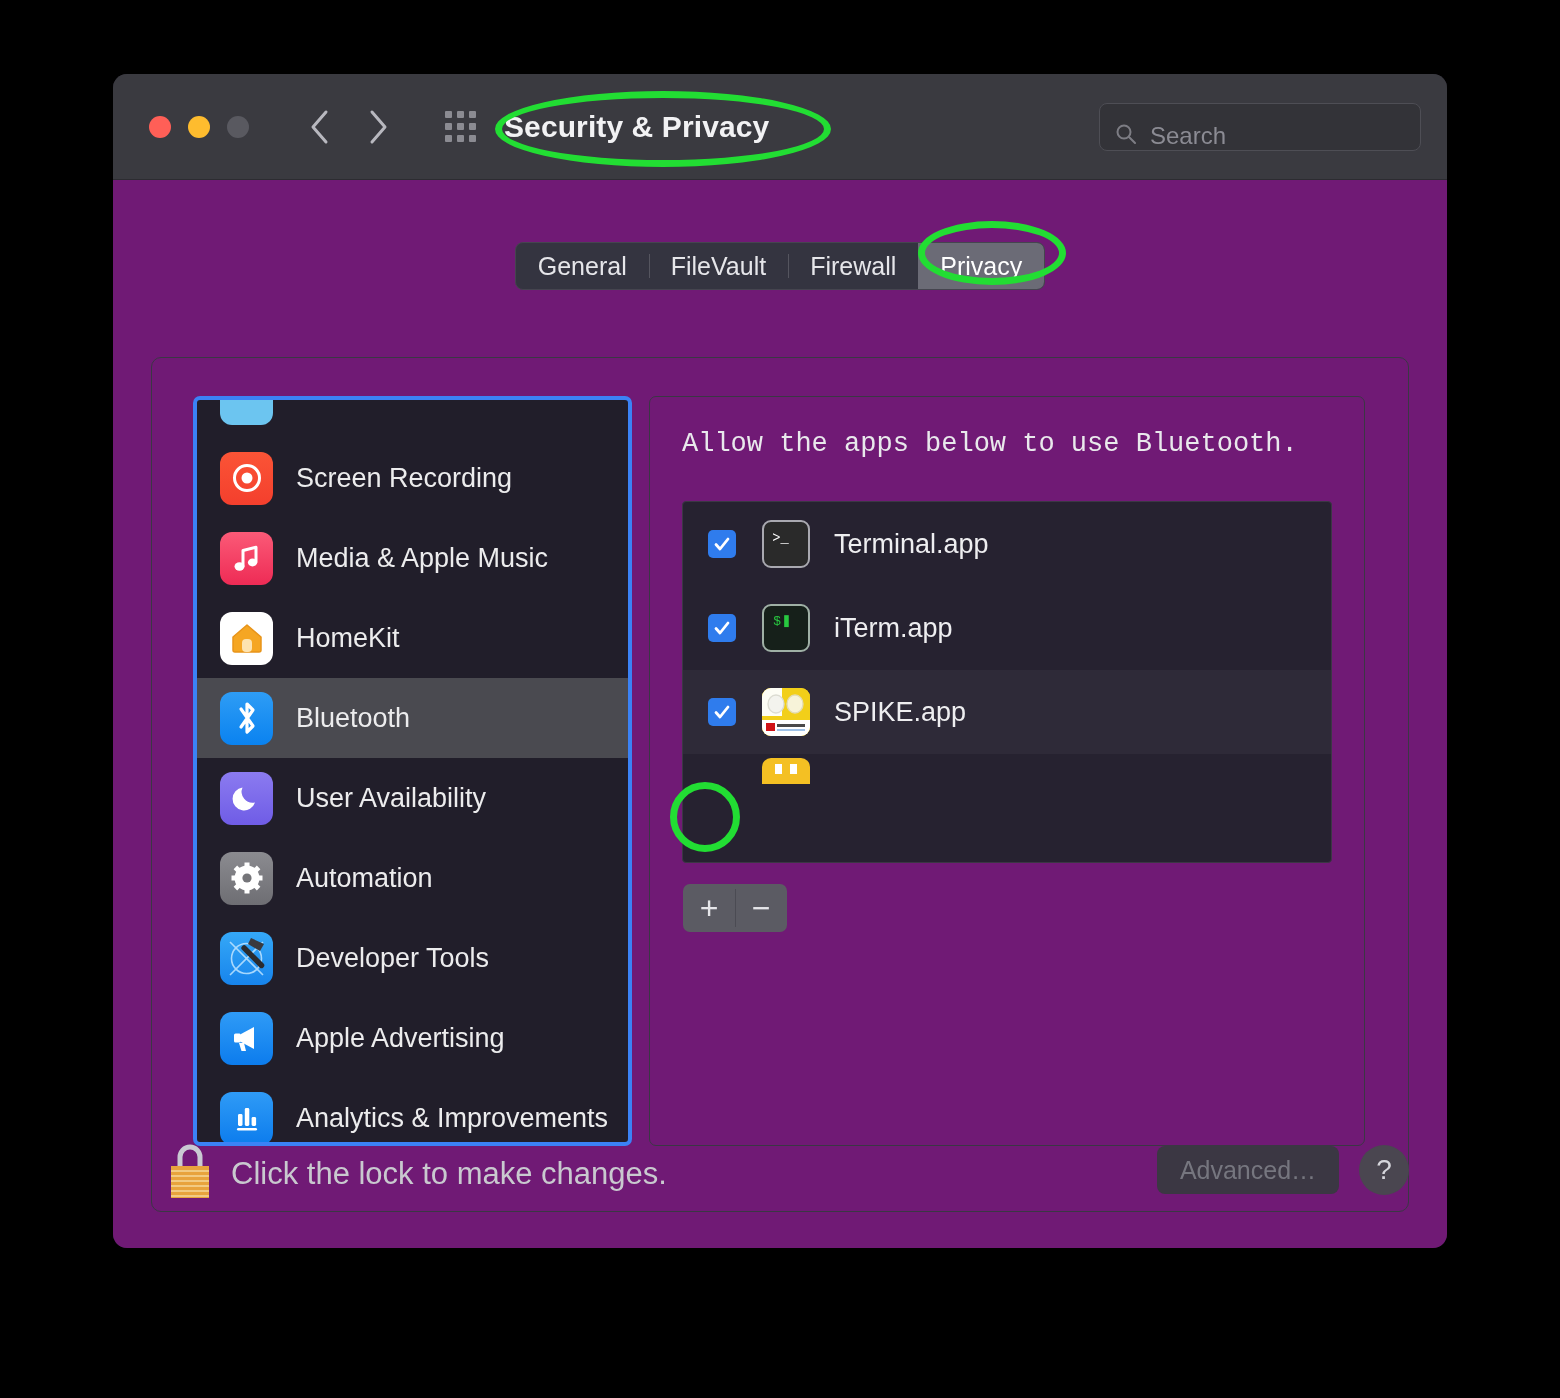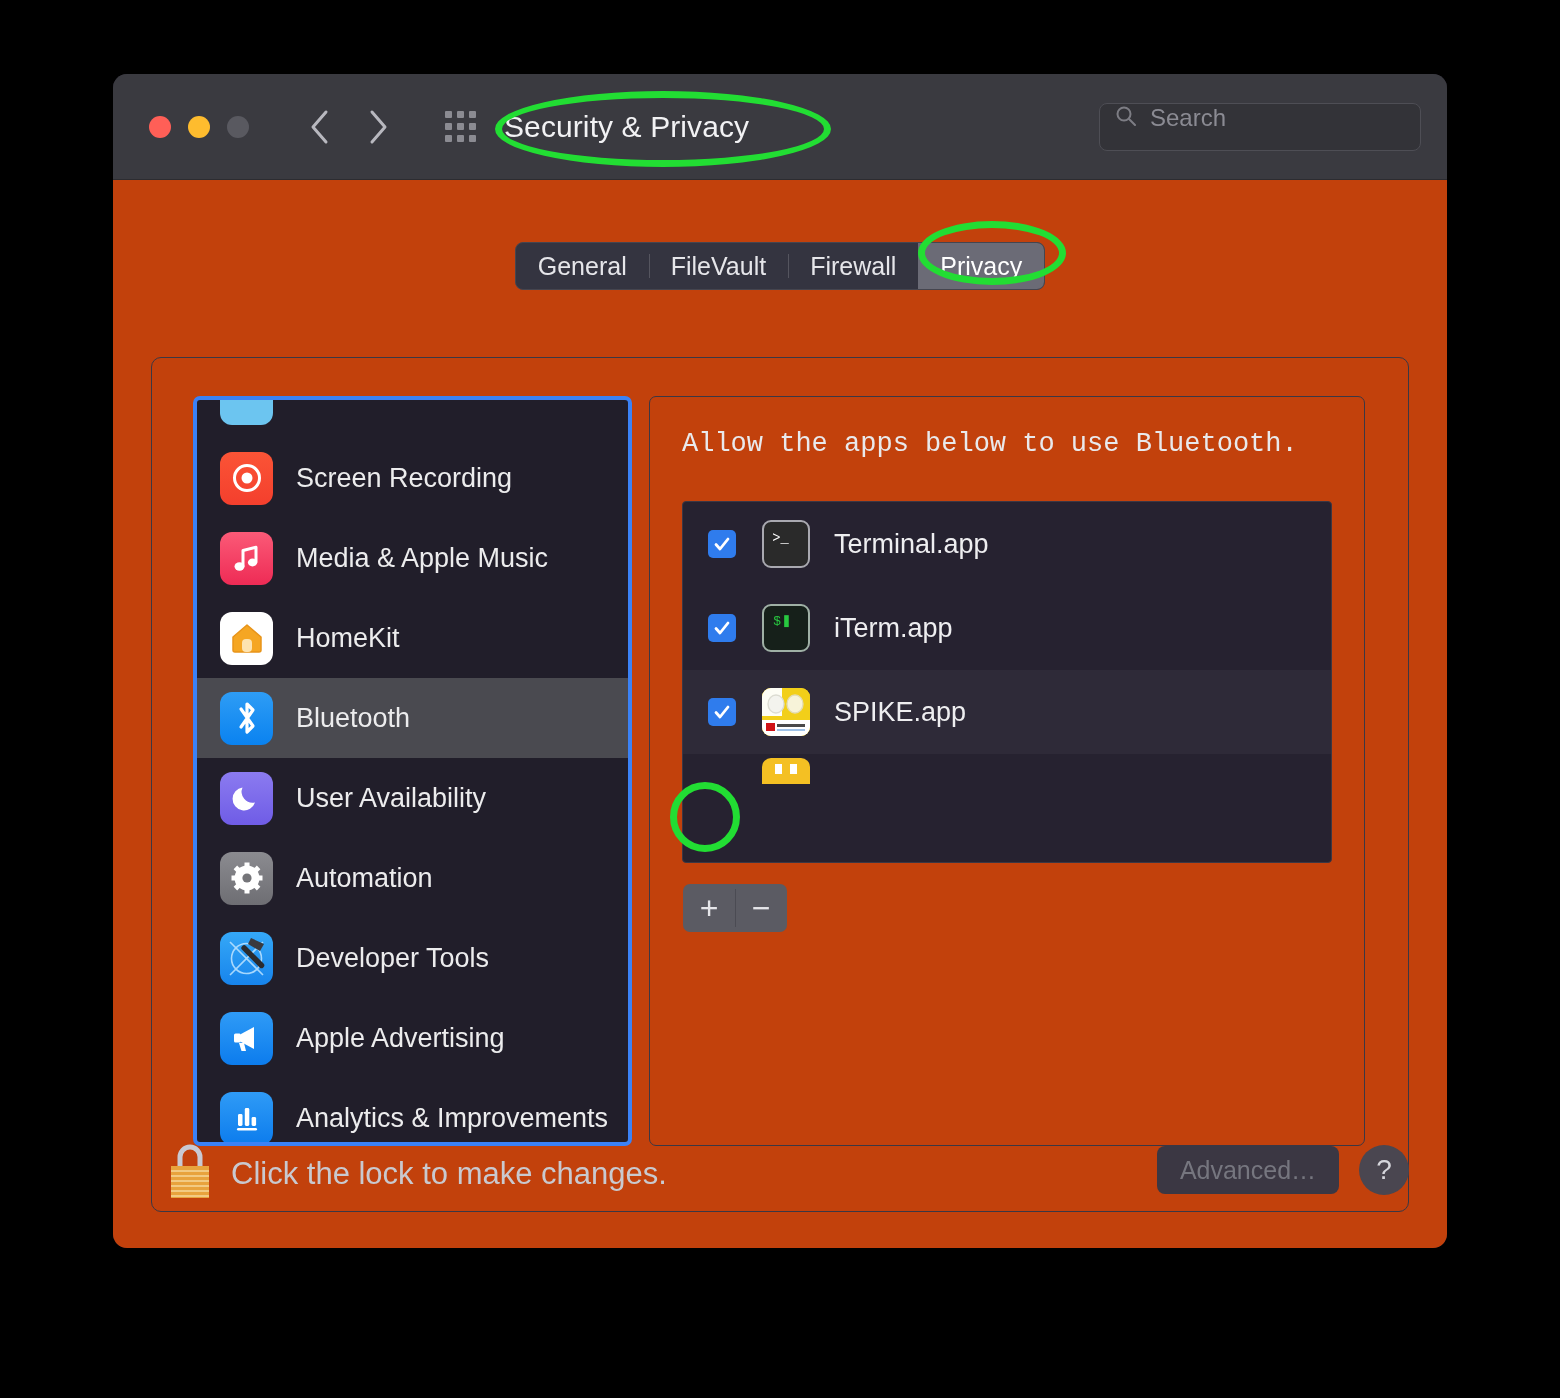--- a/index.html
+++ b/index.html
@@ -44,40 +44,40 @@
     margin-left: 54px;
     display: grid;
     grid-template-columns: repeat(3, 7px);
     grid-template-rows: repeat(3, 7px);
     gap: 5px;
   }
   .gridicon i { background: #8b8b92; border-radius: 1px; display:block; }
 
   .wintitle {
     margin-left: 28px;
-    font-size: 30px; font-weight: 400;
+    font-size: 30px; font-weight: 700;
     color: #f2f2f4;
     letter-spacing: .1px;
   }
 
   .searchbox {
     position: absolute; right: 26px; top: 50%;
     transform: translateY(-50%);
     width: 322px; height: 48px;
     border: 1px solid #4e4e55;
     border-radius: 8px;
     background: #333338;
-    display: flex; align-items: flex-start;
+    display: flex; align-items: flex-end;
     padding: 0 14px;
   }
   .searchbox .sicon { margin-right: 12px; opacity: .72; }
   .searchph { color: #8b8b93; font-size: 24px; }
 
   
-  .body { position: relative; height: 1068px; background: #c2410c; }
+  .body { position: relative; height: 1068px; background: #701a75; }
 
   .tabsrow {
     position: absolute; top: 62px; left: 0; right: 0;
     display: flex; justify-content: center;
   }
   .tabs {
     display: flex;
     background: #343440;
     border: 1px solid #45454f;
     border-radius: 8px;

